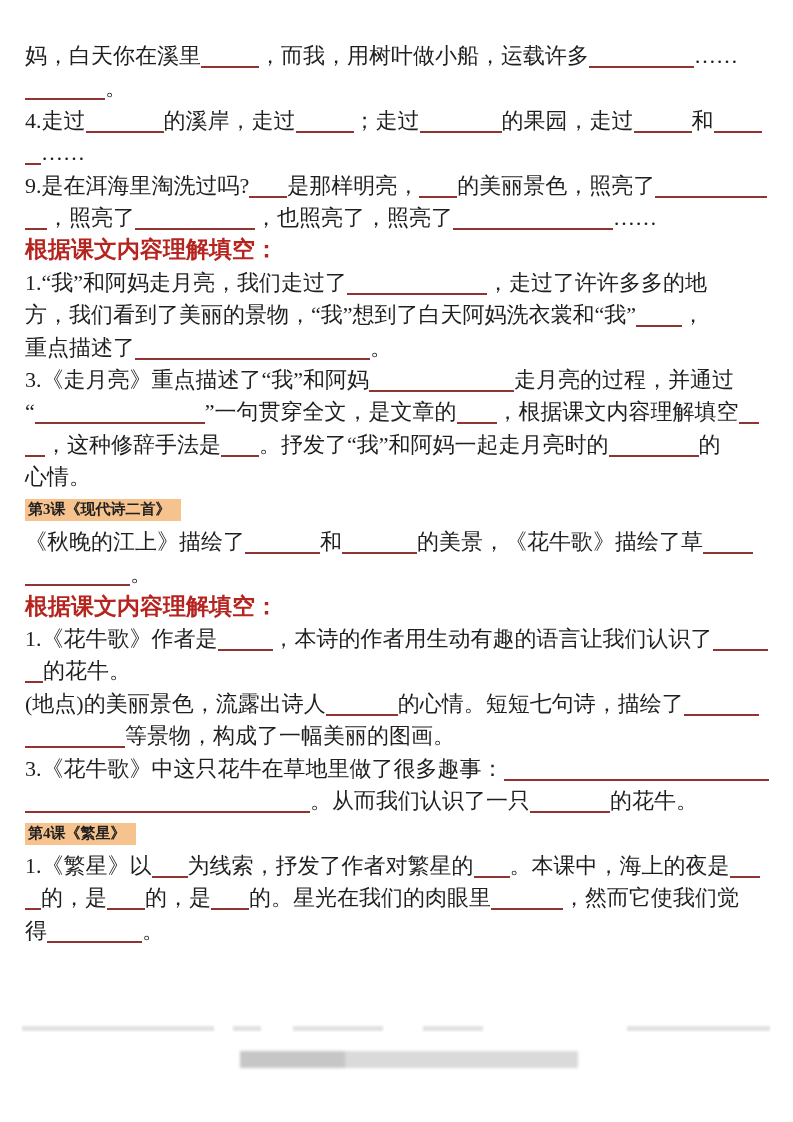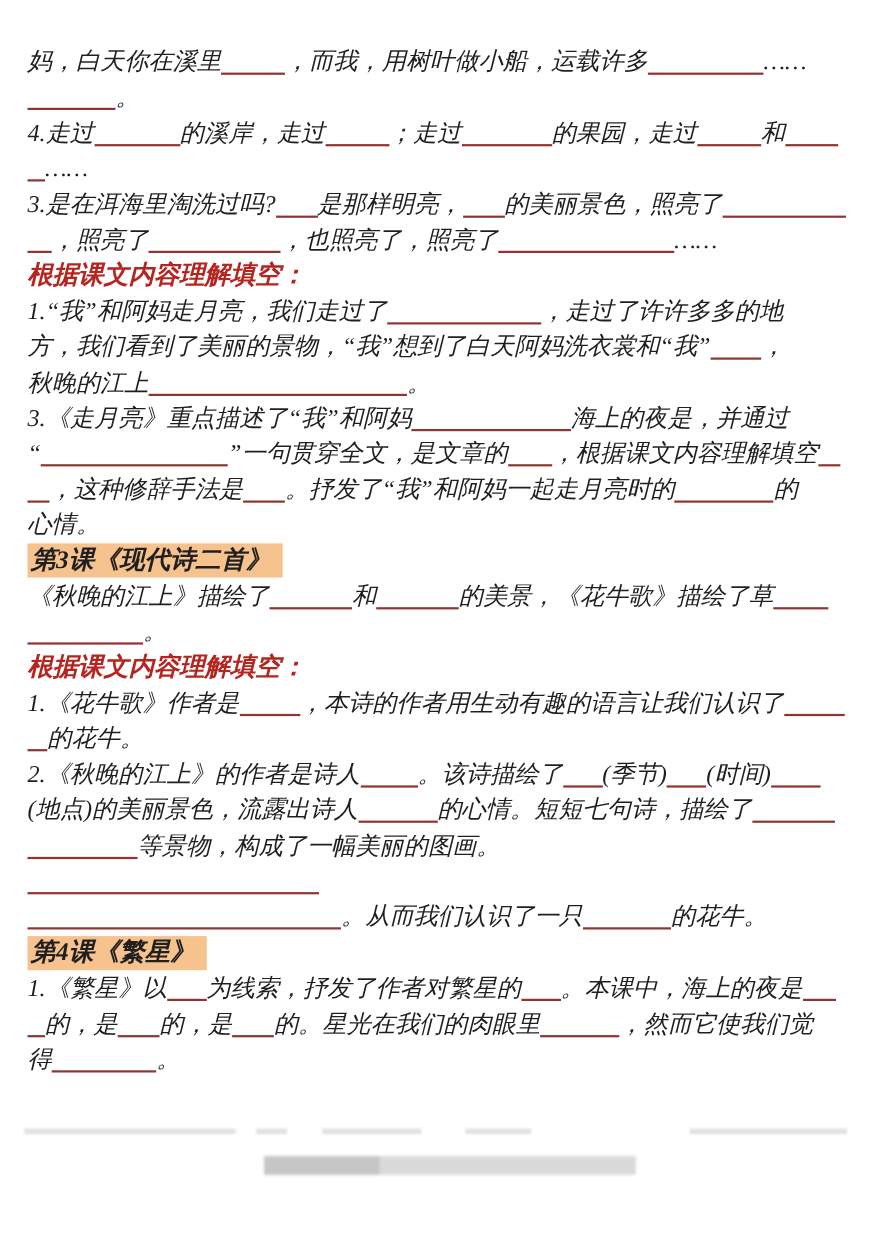--- a/index.html
+++ b/index.html
@@ -7,21 +7,20 @@
     width: 793px; height: 1122px;
     background: #ffffff;
     overflow: hidden;
     font-family: "Liberation Serif", "DejaVu Serif", serif;
   }
   .page {
     position: relative;
     width: 793px; height: 1038px;
     background: var(--page-bg, #fff);
     color: var(--text, #1f1f1f);
-    font-style: italic;
   }
   .content {
     position: absolute;
     left: 25px; top: 40px; right: 16px;
   }
   .line {
     height: 32.4px;
     line-height: 32.4px;
     font-size: 22px;
     white-space: nowrap;
@@ -32,21 +31,21 @@
     display: inline-block;
     height: 16px;
     border-bottom: 2px solid var(--blank, #8f3431);
     vertical-align: -5px;
   }
   .line.red {
     color: var(--red-heading, #b5241f);
     font-weight: bold;
     font-size: 23px;
   }
-  .line.highlight { font-size: 23px; }
+  .line.highlight { font-size: 15px; }
   .line.highlight .hl {
     background: var(--highlight-bg, #f6c28e);
     font-weight: bold;
     padding: 2px 10px 4px 3px;
   }
   
   .ghost {
     position: absolute;
     height: 5px;
     background: #e2e2e2;
@@ -68,40 +67,39 @@
 </style>
 </head>
 <body>
 
 <div class="page">
   <div class="content" id="lines">
       <div class="line text"><span class="t">妈，白天你在溪里</span><span class="blank" style="width: 58px;"></span><span class="t">，而我，用树叶做小船，运载许多</span><span class="blank" style="width: 105px;"></span><span class="t">……</span></div>
       <div class="line text"><span class="blank" style="width: 80px;"></span><span class="t">。</span></div>
       <div class="line text"><span class="t">4.走过</span><span class="blank" style="width: 78px;"></span><span class="t">的溪岸，走过</span><span class="blank" style="width: 58px;"></span><span class="t">；走过</span><span class="blank" style="width: 82px;"></span><span class="t">的果园，走过</span><span class="blank" style="width: 58px;"></span><span class="t">和</span><span class="blank" style="width: 48px;"></span></div>
       <div class="line text"><span class="blank" style="width: 16px;"></span><span class="t">……</span></div>
-      <div class="line text"><span class="t">3.是在洱海里淘洗过吗?</span><span class="blank" style="width: 38px;"></span><span class="t">是那样明亮，</span><span class="blank" style="width: 38px;"></span><span class="t">的美丽景色，照亮了</span><span class="blank" style="width: 112px;"></span></div>
+      <div class="line text"><span class="t">9.是在洱海里淘洗过吗?</span><span class="blank" style="width: 38px;"></span><span class="t">是那样明亮，</span><span class="blank" style="width: 38px;"></span><span class="t">的美丽景色，照亮了</span><span class="blank" style="width: 112px;"></span></div>
       <div class="line text"><span class="blank" style="width: 22px;"></span><span class="t">，照亮了</span><span class="blank" style="width: 120px;"></span><span class="t">，也照亮了，照亮了</span><span class="blank" style="width: 160px;"></span><span class="t">……</span></div>
       <div class="line red"><span>根据课文内容理解填空：</span></div>
       <div class="line text"><span class="t">1.“我”和阿妈走月亮，我们走过了</span><span class="blank" style="width: 140px;"></span><span class="t">，走过了许许多多的地</span></div>
       <div class="line text"><span class="t">方，我们看到了美丽的景物，“我”想到了白天阿妈洗衣裳和“我”</span><span class="blank" style="width: 46px;"></span><span class="t">，</span></div>
-      <div class="line text"><span class="t">秋晚的江上</span><span class="blank" style="width: 235px;"></span><span class="t">。</span></div>
-      <div class="line text"><span class="t">3.《走月亮》重点描述了“我”和阿妈</span><span class="blank" style="width: 145px;"></span><span class="t">海上的夜是，并通过</span></div>
+      <div class="line text"><span class="t">重点描述了</span><span class="blank" style="width: 235px;"></span><span class="t">。</span></div>
+      <div class="line text"><span class="t">3.《走月亮》重点描述了“我”和阿妈</span><span class="blank" style="width: 145px;"></span><span class="t">走月亮的过程，并通过</span></div>
       <div class="line text"><span class="t">“</span><span class="blank" style="width: 170px;"></span><span class="t">”一句贯穿全文，是文章的</span><span class="blank" style="width: 40px;"></span><span class="t">，根据课文内容理解填空</span><span class="blank" style="width: 20px;"></span></div>
       <div class="line text"><span class="blank" style="width: 20px;"></span><span class="t">，这种修辞手法是</span><span class="blank" style="width: 38px;"></span><span class="t">。抒发了“我”和阿妈一起走月亮时的</span><span class="blank" style="width: 90px;"></span><span class="t">的</span></div>
       <div class="line text"><span class="t">心情。</span></div>
       <div class="line highlight"><span class="hl">第3课《现代诗二首》</span></div>
       <div class="line text"><span class="t">《秋晚的江上》描绘了</span><span class="blank" style="width: 75px;"></span><span class="t">和</span><span class="blank" style="width: 75px;"></span><span class="t">的美景，《花牛歌》描绘了草</span><span class="blank" style="width: 50px;"></span></div>
       <div class="line text"><span class="blank" style="width: 105px;"></span><span class="t">。</span></div>
       <div class="line red"><span>根据课文内容理解填空：</span></div>
       <div class="line text"><span class="t">1.《花牛歌》作者是</span><span class="blank" style="width: 55px;"></span><span class="t">，本诗的作者用生动有趣的语言让我们认识了</span><span class="blank" style="width: 55px;"></span></div>
       <div class="line text"><span class="blank" style="width: 18px;"></span><span class="t">的花牛。</span></div>
-      <div class="line text"><span class="t">2.《秋晚的江上》的作者是诗人</span><span class="blank" style="width: 52px;"></span><span class="t">。该诗描绘了</span><span class="blank" style="width: 36px;"></span><span class="t">(季节)</span><span class="blank" style="width: 36px;"></span><span class="t">(时间)</span><span class="blank" style="width: 45px;"></span></div>
       <div class="line text"><span class="t">(地点)的美丽景色，流露出诗人</span><span class="blank" style="width: 72px;"></span><span class="t">的心情。短短七句诗，描绘了</span><span class="blank" style="width: 75px;"></span></div>
       <div class="line text"><span class="blank" style="width: 100px;"></span><span class="t">等景物，构成了一幅美丽的图画。</span></div>
-      <div class="line text"><span class="blank" style="width: 265px;"></span></div>
+      <div class="line text"><span class="t">3.《花牛歌》中这只花牛在草地里做了很多趣事：</span><span class="blank" style="width: 265px;"></span></div>
       <div class="line text"><span class="blank" style="width: 285px;"></span><span class="t">。从而我们认识了一只</span><span class="blank" style="width: 80px;"></span><span class="t">的花牛。</span></div>
       <div class="line highlight"><span class="hl">第4课《繁星》</span></div>
       <div class="line text"><span class="t">1.《繁星》以</span><span class="blank" style="width: 36px;"></span><span class="t">为线索，抒发了作者对繁星的</span><span class="blank" style="width: 36px;"></span><span class="t">。本课中，海上的夜是</span><span class="blank" style="width: 30px;"></span></div>
       <div class="line text"><span class="blank" style="width: 16px;"></span><span class="t">的，是</span><span class="blank" style="width: 38px;"></span><span class="t">的，是</span><span class="blank" style="width: 38px;"></span><span class="t">的。星光在我们的肉眼里</span><span class="blank" style="width: 72px;"></span><span class="t">，然而它使我们觉</span></div>
       <div class="line text"><span class="t">得</span><span class="blank" style="width: 95px;"></span><span class="t">。</span></div>
     </div>
 
   <div class="ghost" style="left:22px;  top:1026px; width:192px;"></div>
   <div class="ghost" style="left:233px; top:1026px; width:28px;"></div>
   <div class="ghost" style="left:293px; top:1026px; width:90px;"></div>

